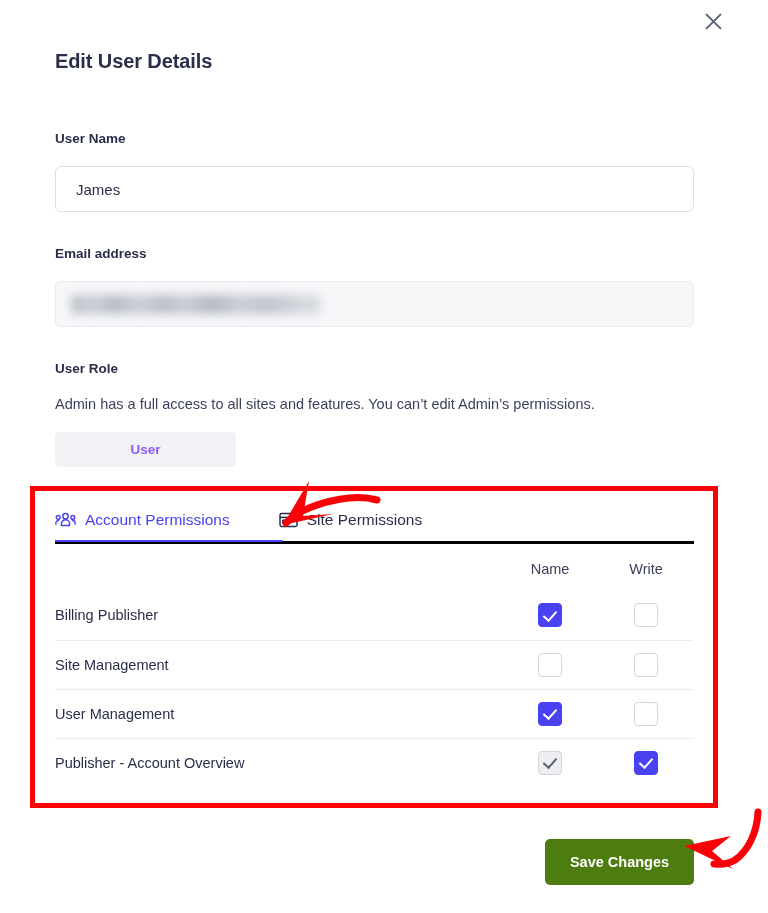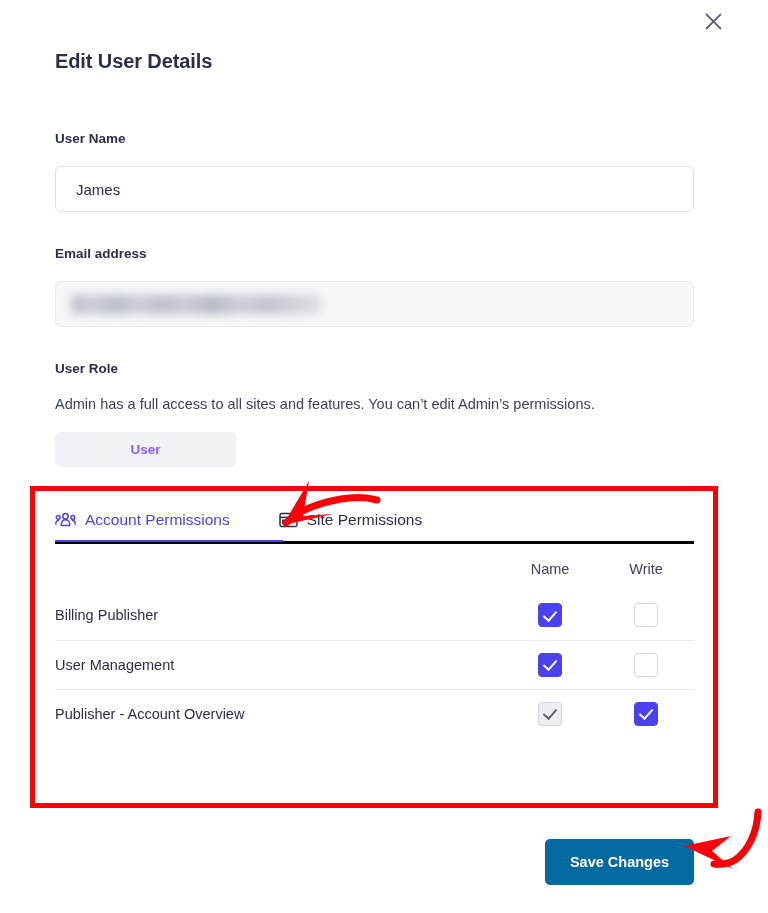--- a/index.html
+++ b/index.html
@@ -212,21 +212,21 @@
     border-width: 0 2.2px 2.2px 0;
     transform: rotate(42deg);
   }
   .cb.disabled-on::after { border-color: #5a5f75; }
 
   
   .save-btn {
     position: absolute;
     left: 545px; top: 839px;
     width: 149px; height: 46px;
-    background: #0369a1;
+    background: #4d7c0f;
     color: #ffffff;
     border: none;
     border-radius: 5px;
     font-family: "Liberation Sans", sans-serif;
     font-size: 14.5px;
     font-weight: bold;
     cursor: pointer;
   }
 
   
@@ -315,20 +315,29 @@
         <tr>
           <td class="c-name">Billing Publisher</td>
           <td class="c-check">
             <span class="cb on"></span>
           </td>
           <td class="c-check">
             <span class="cb off"></span>
           </td>
         </tr>
         <tr>
+          <td class="c-name">Site Management</td>
+          <td class="c-check">
+            <span class="cb off"></span>
+          </td>
+          <td class="c-check">
+            <span class="cb off"></span>
+          </td>
+        </tr>
+        <tr>
           <td class="c-name">User Management</td>
           <td class="c-check">
             <span class="cb on"></span>
           </td>
           <td class="c-check">
             <span class="cb off"></span>
           </td>
         </tr>
         <tr>
           <td class="c-name">Publisher - Account Overview</td>

